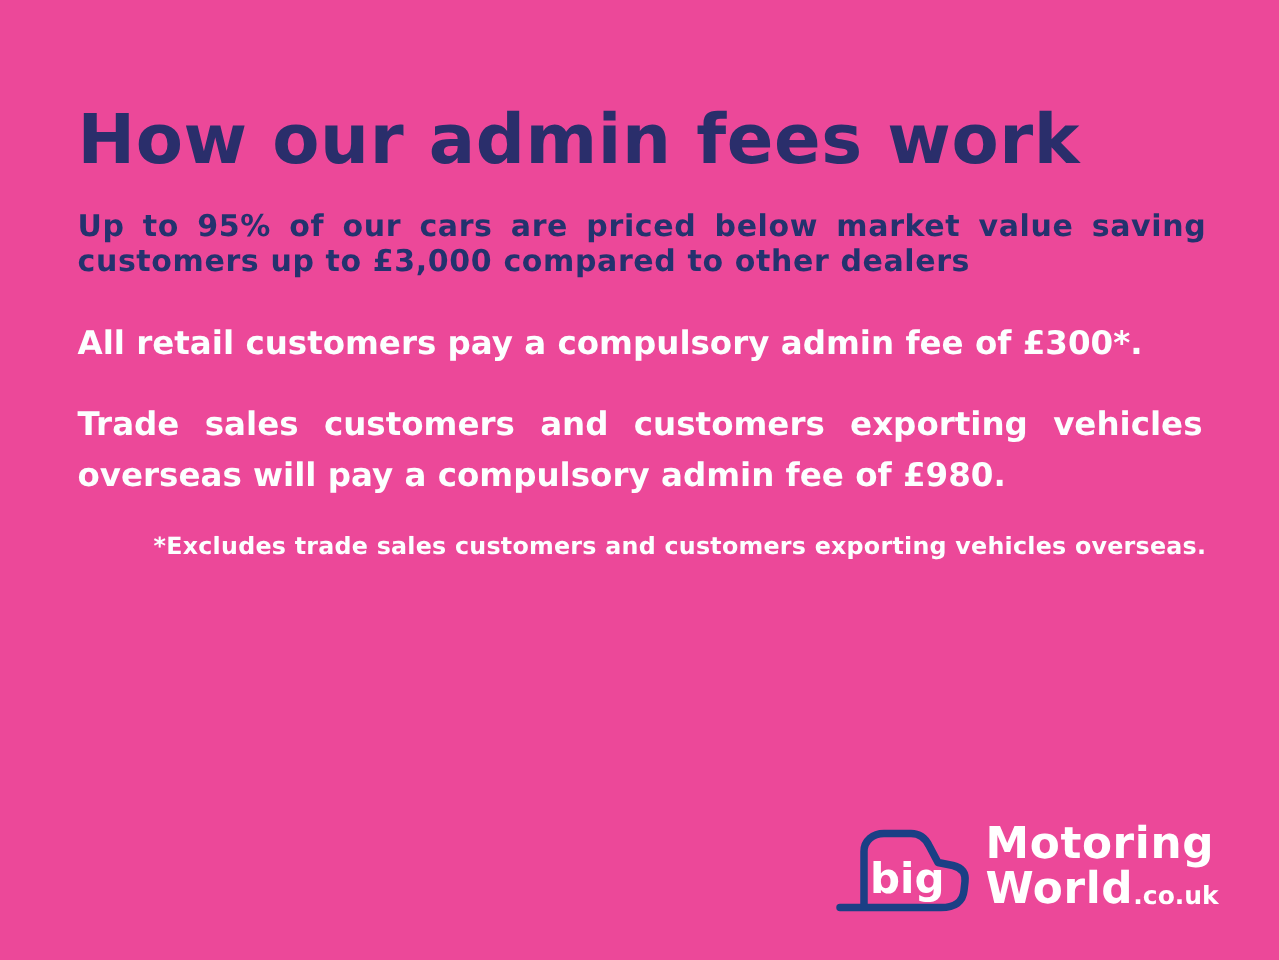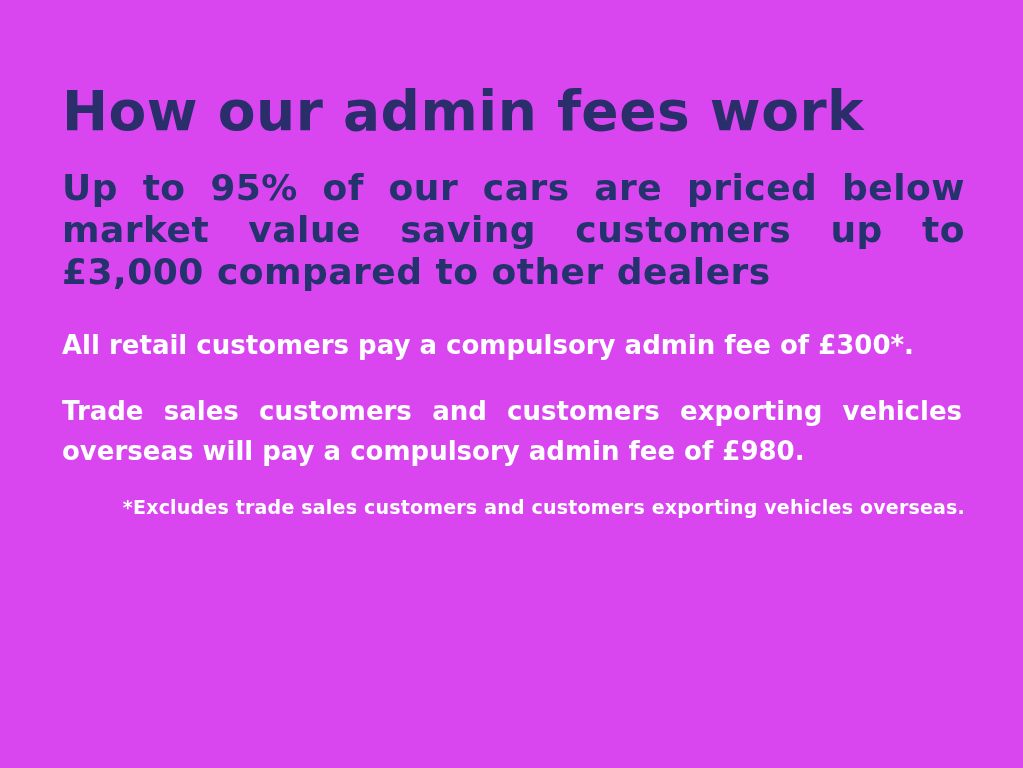--- a/index.html
+++ b/index.html
@@ -2,41 +2,41 @@
 <html><head>
 <meta charset="utf-8">
 <style>
   html, body { margin: 0; padding: 0; }
   body { background: #0a0a0a; }
 
   .page {
     position: relative;
     width: 1023px;
     height: 768px;
-    background: #d946ef;
+    background: #ec4899;
     box-sizing: border-box;
     padding: 84px 58px 0 62px;
     overflow: hidden;
     font-family: "DejaVu Sans", "Liberation Sans", sans-serif;
   }
 
   .title {
     margin: 0 0 28px 0;
     color: #2A2E6B;
     font-size: 55px;
     font-weight: 800;
     letter-spacing: 0.5px;
     line-height: 1.0;
     white-space: nowrap;
   }
 
   .subtitle {
     margin: 0 0 32px 0;
     color: #24326E;
-    font-size: 36px;
+    font-size: 24px;
     font-weight: 700;
     line-height: 1.17;
     text-align: justify;
     letter-spacing: 0.5px;
   }
 
   .body-copy p {
     margin: 0 3px 25px 0;
     color: #FCFFFF;
     font-size: 26px;
@@ -89,14 +89,24 @@
 
   <div class="subtitle">Up to 95% of our cars are priced below market value saving customers up to £3,000 compared to other dealers</div>
 
   <div class="body-copy">
     <p>All retail customers pay a compulsory admin fee of £300*.</p>
     <p>Trade sales customers and customers exporting vehicles overseas will pay a compulsory admin fee of £980.</p>
   </div>
 
   <div class="footnote">*Excludes trade sales customers and customers exporting vehicles overseas.</div>
 
+  <div class="brand-logo">
+    <svg class="car-mark" width="112" height="104" viewBox="0 0 140 100" xmlns="http://www.w3.org/2000/svg">
+      <path d="M5 90 H106 C120 90 128 84 129 73 L130 64 C131 55 126 50 118 48 L103 45 L94 28 C90 20 84 16 76 16 L49 16 C38 16 29 23 29 34 L29 90" fill="none" stroke="#1B3F85" stroke-width="7.5" stroke-linecap="round" stroke-linejoin="round"></path>
+      <text x="35" y="76" fill="#FFFFFF" font-family="DejaVu Sans, Liberation Sans, sans-serif" font-size="42" font-weight="bold">big</text>
+    </svg>
+    <div class="brand-name">
+      <div>Motoring</div>
+      <div><span>World</span><span class="tld">.co.uk</span></div>
+    </div>
+  </div>
 
 </div>
 
 </body></html>

